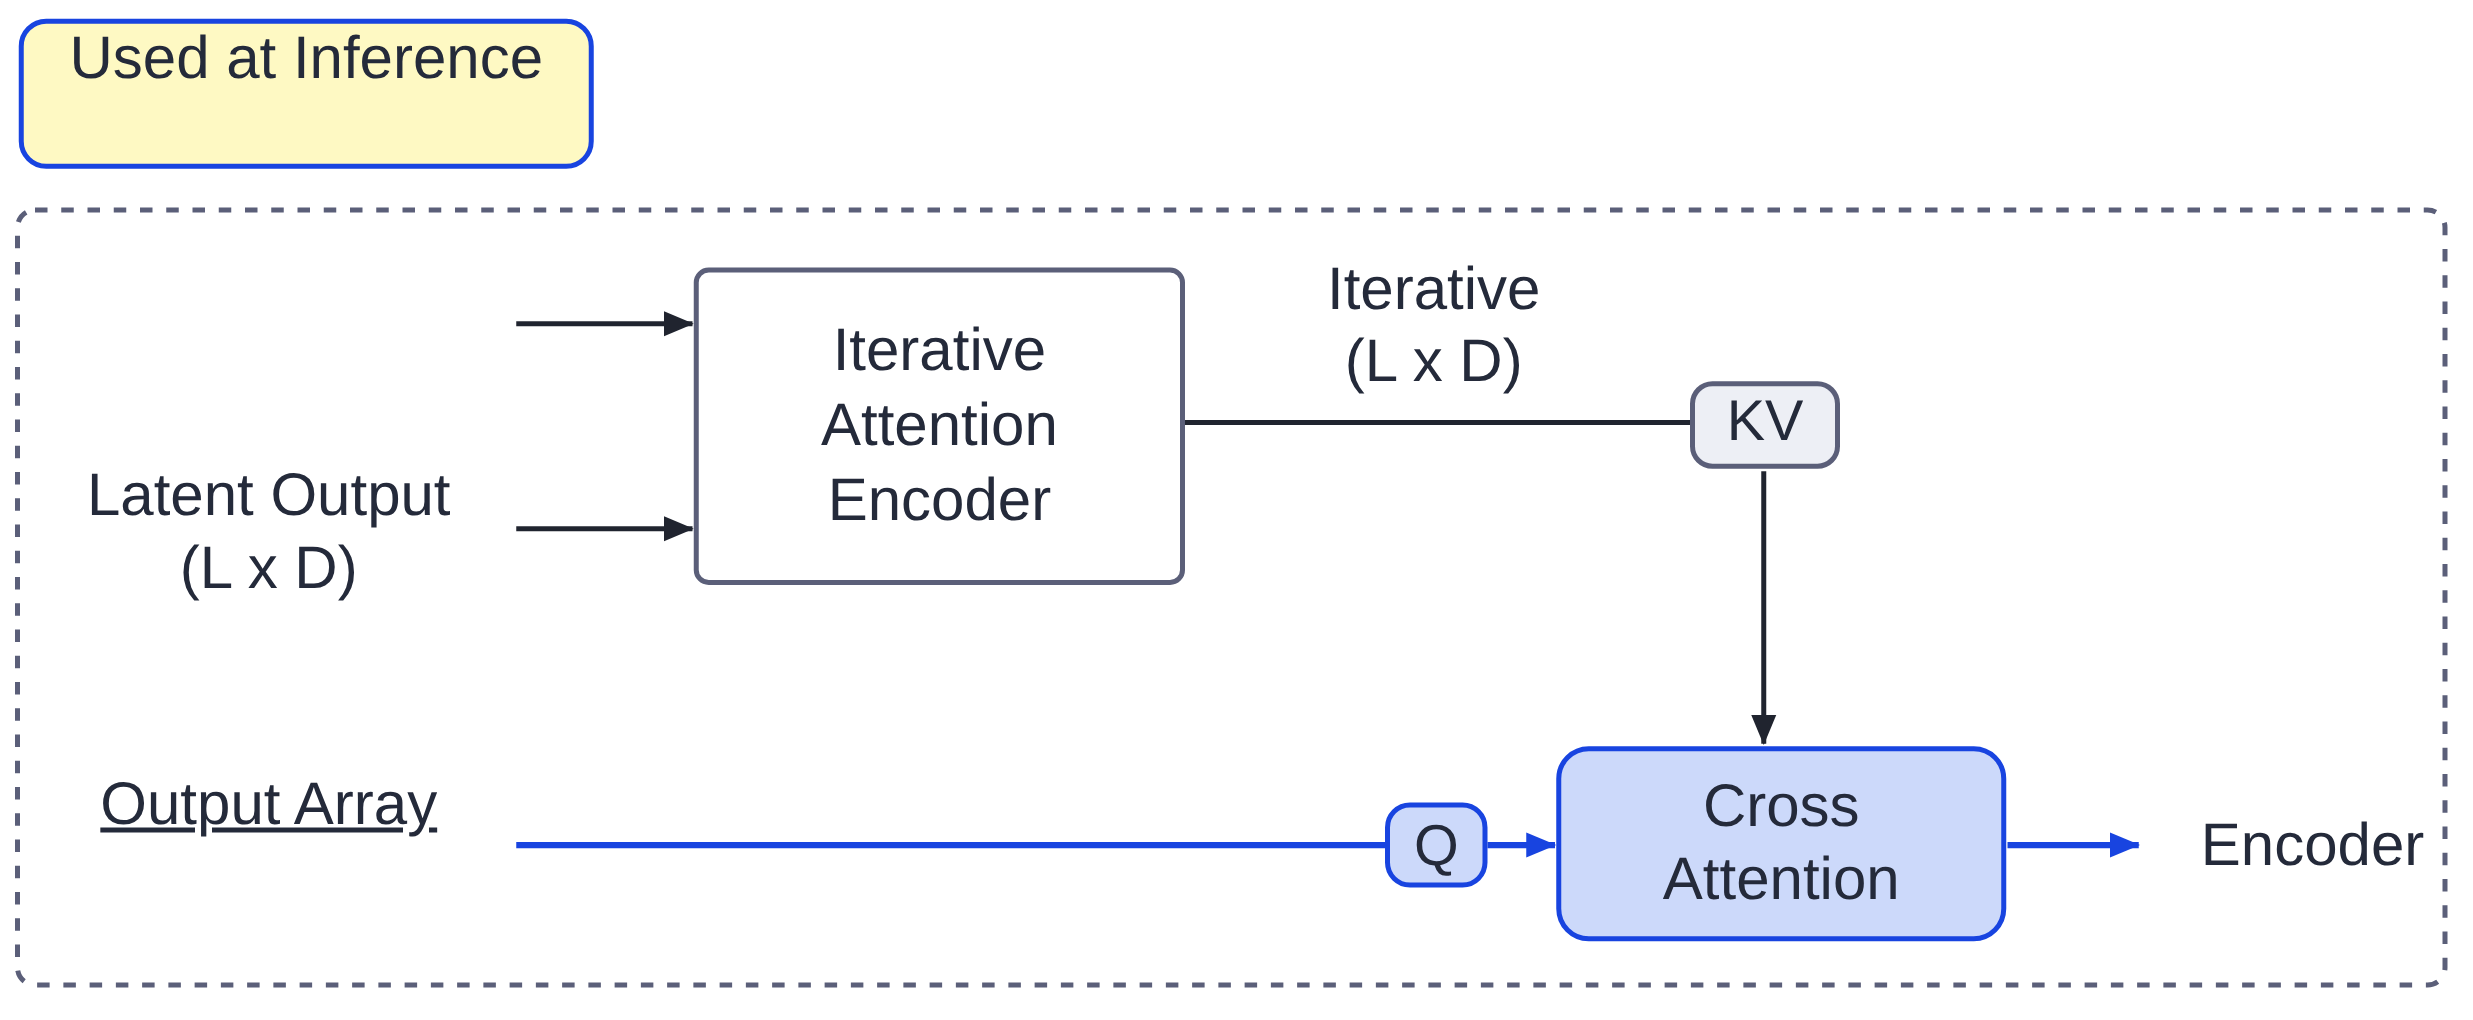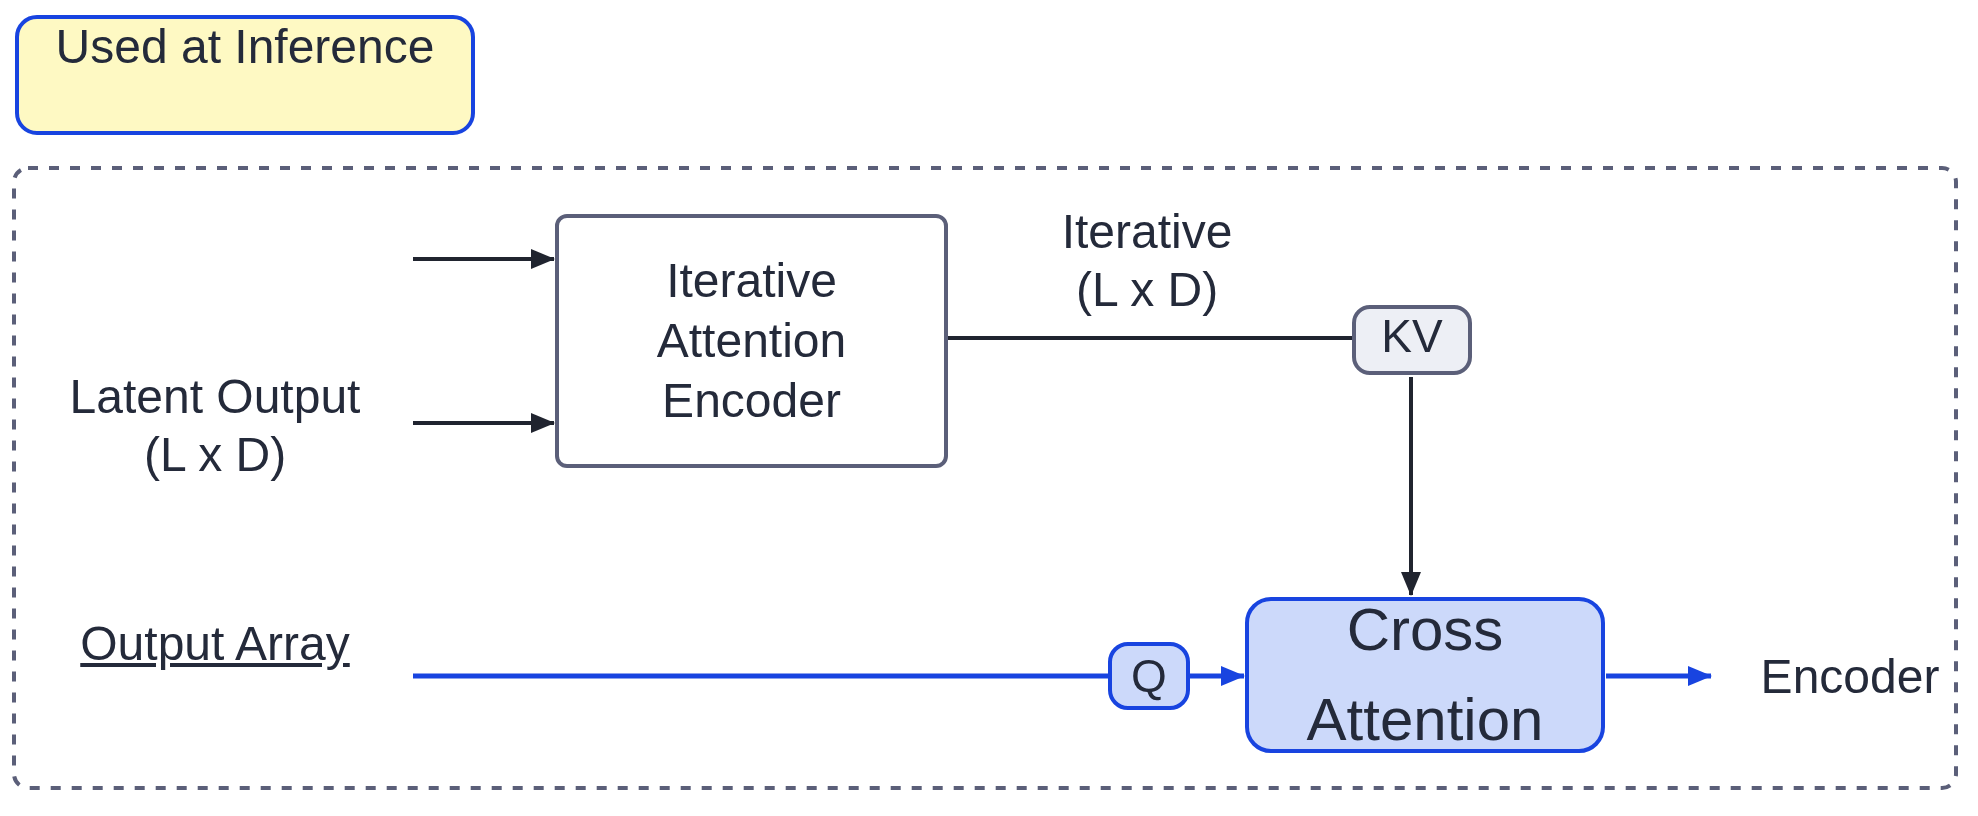--- a/index.html
+++ b/index.html
@@ -47,22 +47,22 @@
     border-radius: 12px;
     display: flex; flex-direction: column; align-items: center; justify-content: center;
     font-size: 48px; line-height: 60px;
   }
   .cross-box {
     left: 1245px; top: 597px;
     width: 360px; height: 156px;
     background: #ccd9fa;
     border: 4px solid #1844e0;
     border-radius: 26px;
-    display: flex; flex-direction: column; align-items: center; justify-content: space-between;
-    font-size: 60px; line-height: 58px;
+    display: flex; flex-direction: column; align-items: center; justify-content: center;
+    font-size: 48px; line-height: 58px;
   }
   .kv-pill {
     left: 1352px; top: 305px;
     width: 120px; height: 70px;
     background: #edeff5;
     border: 4px solid #5b5f79;
     border-radius: 18px;
     display: flex; justify-content: center;
     font-size: 46px;
   }

